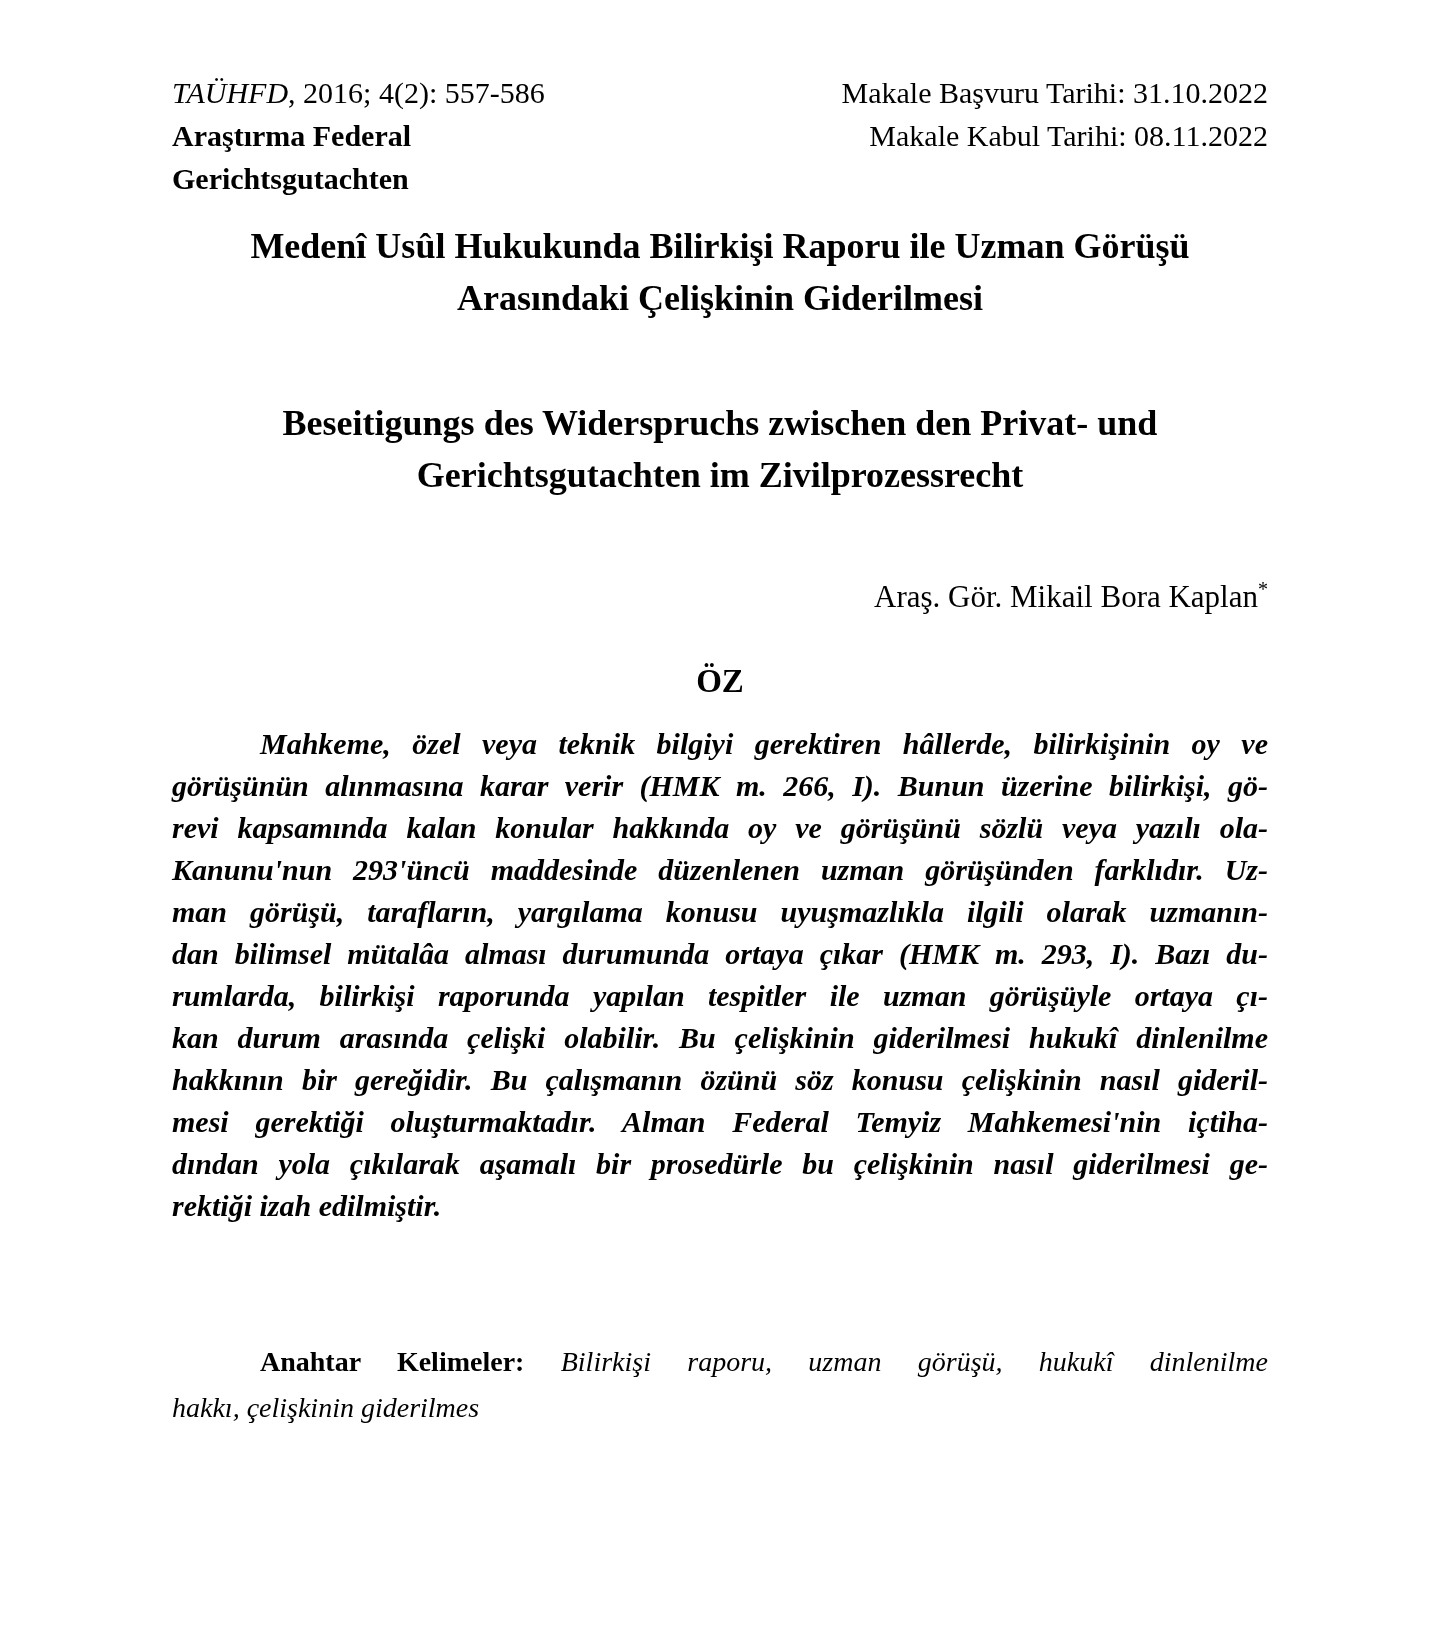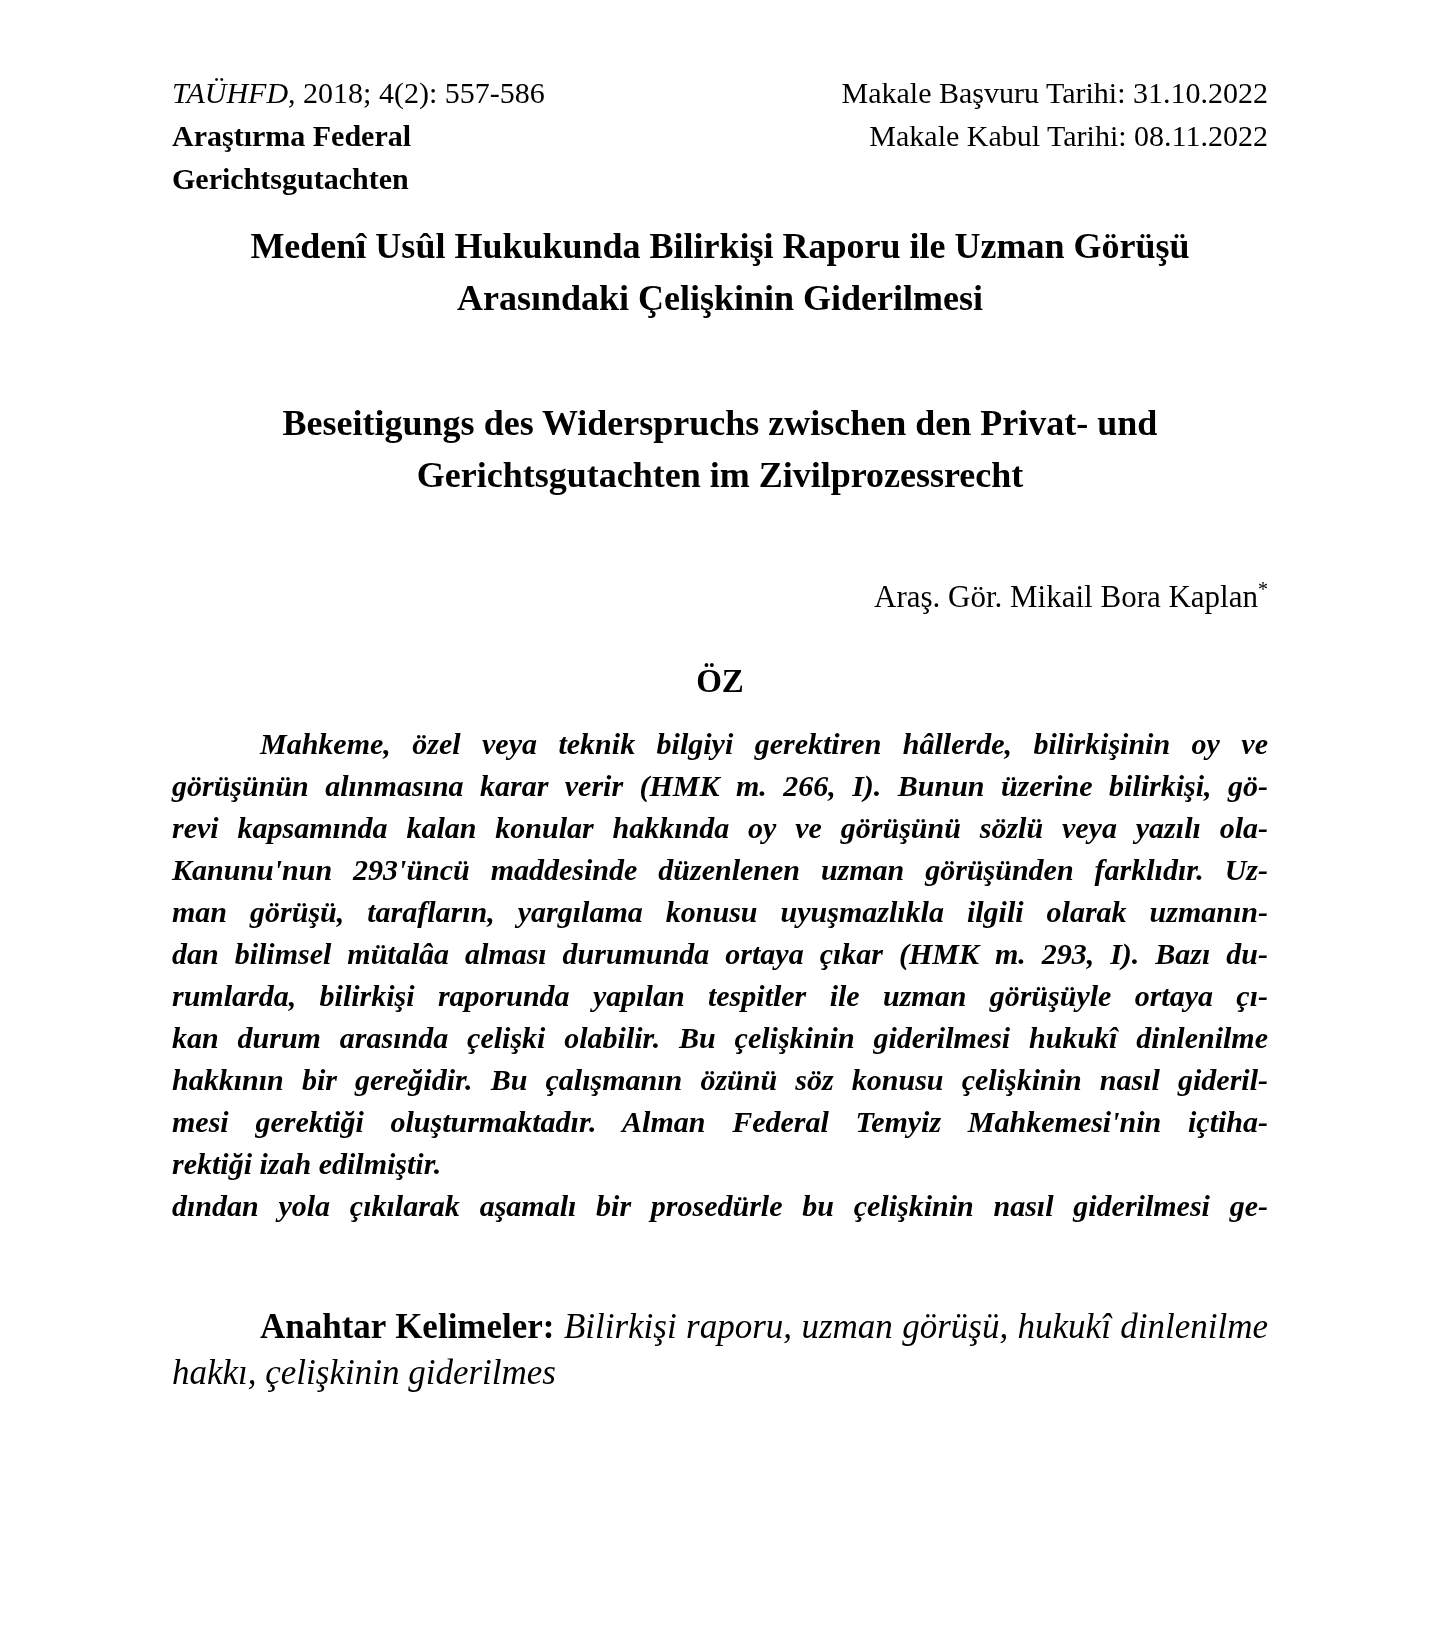--- a/index.html
+++ b/index.html
@@ -68,42 +68,42 @@
   }
   .abstract .line {
     text-align: justify;
     text-align-last: justify;
   }
   .abstract .line.first { text-indent: 88px; }
   .abstract .line.last { text-align-last: left; }
 
   
   .keywords {
-    margin-top: 77px;
-    font-size: 35px;
+    margin-top: 112px;
+    font-size: 28px;
     line-height: 46px;
   }
   .kw-line1 {
     text-indent: 88px;
     text-align: justify;
     text-align-last: justify;
   }
   .kw-label { font-weight: bold; font-style: normal; }
   .kw-rest, .kw-line2 { font-style: italic; }
 </style>
 </head>
 <body>
 
 <div class="page">
   <div class="content">
 
     <div class="header">
       <div class="header-left">
         <div>
-          <span class="journal-abbrev">TAÜHFD</span><span>, 2018; 4(2): 557-586</span>
+          <span class="journal-abbrev">TAÜHFD</span><span>, 2016; 4(2): 557-586</span>
         </div>
         <div class="bold-line">Araştırma Federal</div>
         <div class="bold-line">Gerichtsgutachten</div>
       </div>
       <div class="header-right">
         <div>Makale Başvuru Tarihi: 31.10.2022</div>
         <div>Makale Kabul Tarihi: 08.11.2022</div>
       </div>
     </div>
 
@@ -127,22 +127,22 @@
       <div class="line first">Mahkeme, özel veya teknik bilgiyi gerektiren hâllerde, bilirkişinin oy ve</div>
       <div class="line">görüşünün alınmasına karar verir (HMK m. 266, I). Bunun üzerine bilirkişi, gö-</div>
       <div class="line">revi kapsamında kalan konular hakkında oy ve görüşünü sözlü veya yazılı ola-</div>
       <div class="line">Kanunu'nun 293'üncü maddesinde düzenlenen uzman görüşünden farklıdır. Uz-</div>
       <div class="line">man görüşü, tarafların, yargılama konusu uyuşmazlıkla ilgili olarak uzmanın-</div>
       <div class="line">dan bilimsel mütalâa alması durumunda ortaya çıkar (HMK m. 293, I). Bazı du-</div>
       <div class="line">rumlarda, bilirkişi raporunda yapılan tespitler ile uzman görüşüyle ortaya çı-</div>
       <div class="line">kan durum arasında çelişki olabilir. Bu çelişkinin giderilmesi hukukî dinlenilme</div>
       <div class="line">hakkının bir gereğidir. Bu çalışmanın özünü söz konusu çelişkinin nasıl gideril-</div>
       <div class="line">mesi gerektiği oluşturmaktadır. Alman Federal Temyiz Mahkemesi'nin içtiha-</div>
+      <div class="line">dından yola çıkılarak aşamalı bir prosedürle bu çelişkinin nasıl giderilmesi ge-</div>
       <div class="line last">rektiği izah edilmiştir.</div>
-      <div class="line">dından yola çıkılarak aşamalı bir prosedürle bu çelişkinin nasıl giderilmesi ge-</div>
     </div>
 
     <div class="keywords">
       <div class="kw-line1">
         <span class="kw-label">Anahtar Kelimeler:</span>
         <span class="kw-rest">Bilirkişi raporu, uzman görüşü, hukukî dinlenilme</span>
       </div>
       <div class="kw-line2">hakkı, çelişkinin giderilmes</div>
     </div>
 

